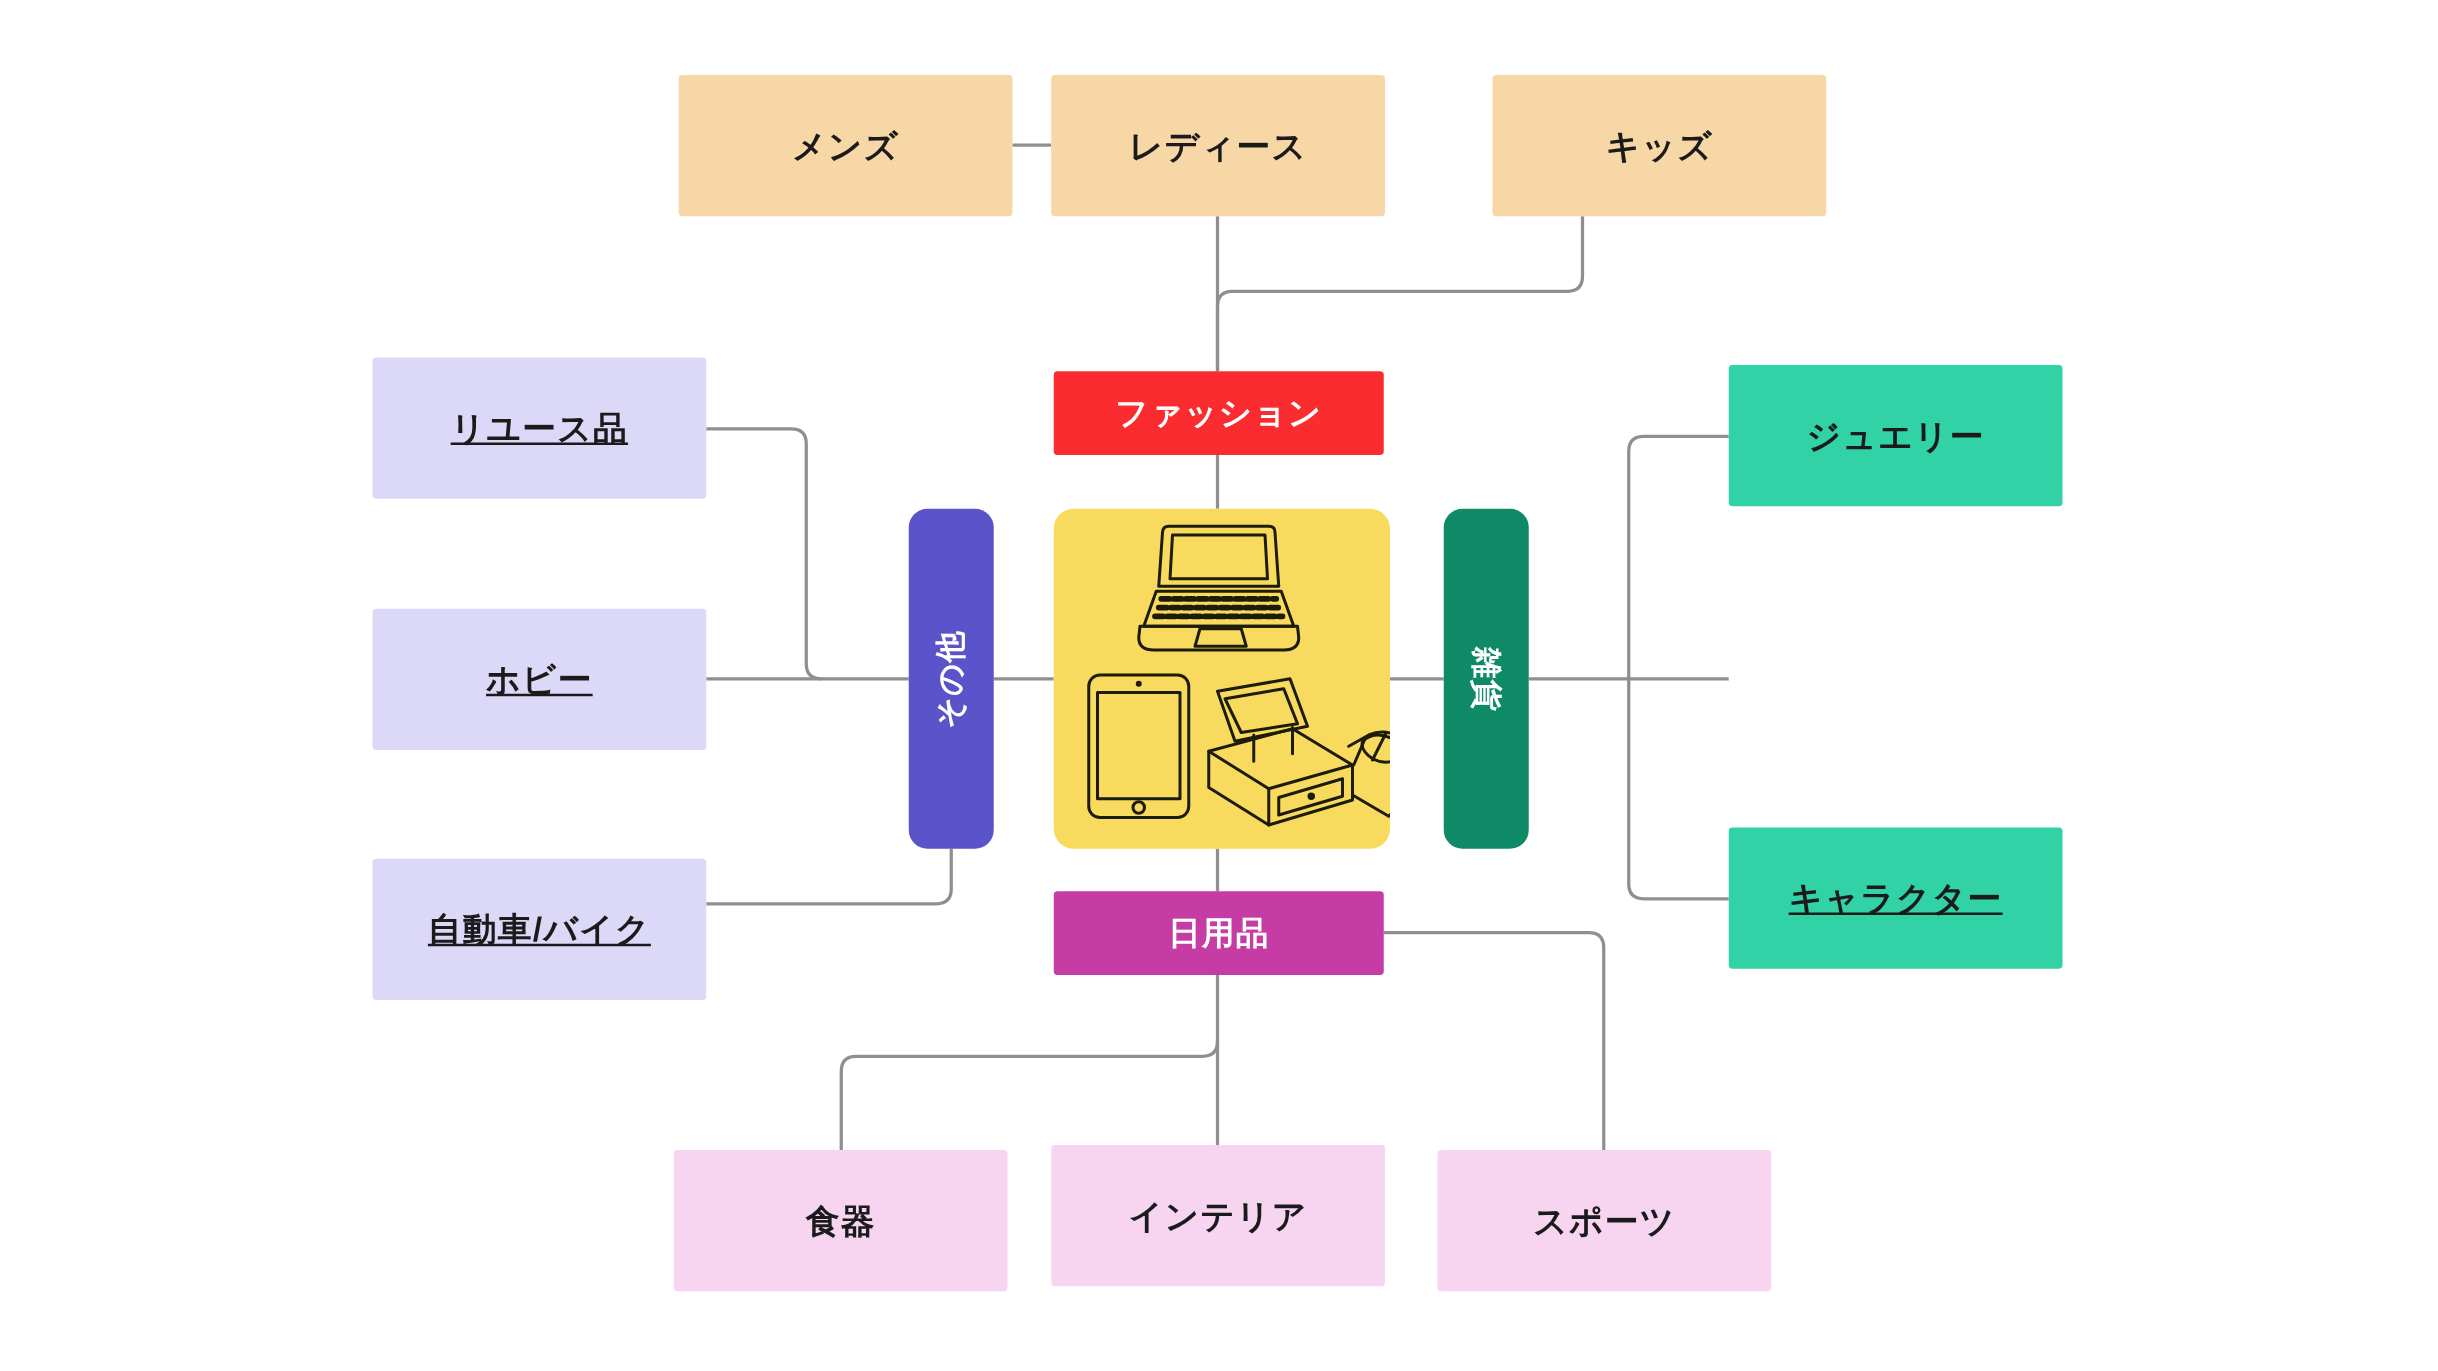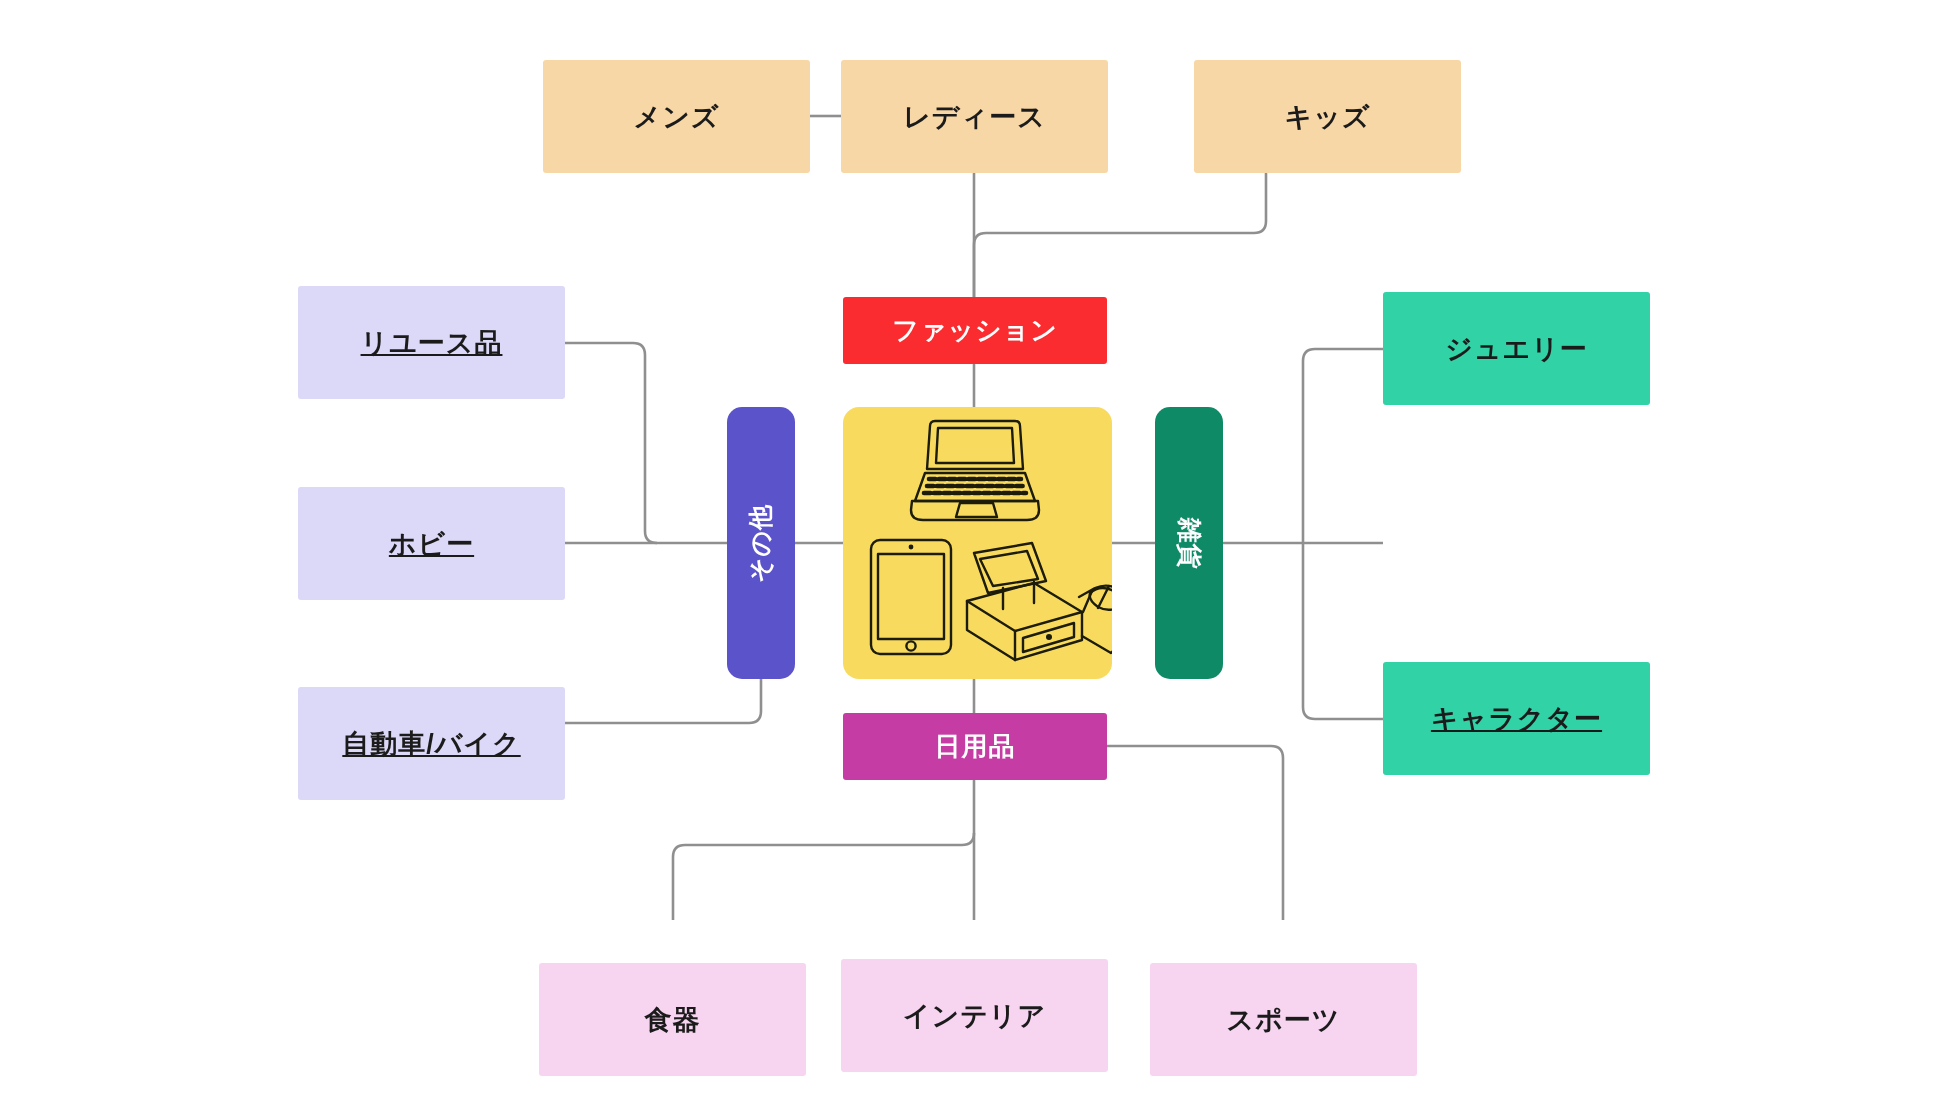--- a/index.html
+++ b/index.html
@@ -17,21 +17,21 @@
     display:flex;align-items:center;justify-content:center;
     border-radius:3px;
     font-size:27px;font-weight:600;color:#1b1b1b;
     box-sizing:border-box;
     letter-spacing:1px;
     cursor:default;
   }
   .peach{background:#f8d7a6;}
   .lavender{background:#dcd8f7;text-decoration:underline;}
   .teal{background:#30d2a6;}
-  .pink{background:#f7d5f1;margin-top:43px;}
+  .pink{background:#f7d5f1;}
   .red{background:#fb2c2f;color:#ffffff;font-size:26px;}
   .magenta{background:#c53ca5;color:#ffffff;font-size:26px;}
   .pill{border-radius:15px;color:#ffffff;font-size:25px;}
   .purple{background:#5b53c9;}
   .green{background:#0e8b66;}
   .pill .vtext{white-space:nowrap;display:block;}
   .purple .vtext{transform:rotate(-90deg);}
   .green .vtext{transform:rotate(90deg);}
   .center-node{background:#f8db5e;border-radius:16px;}
   

